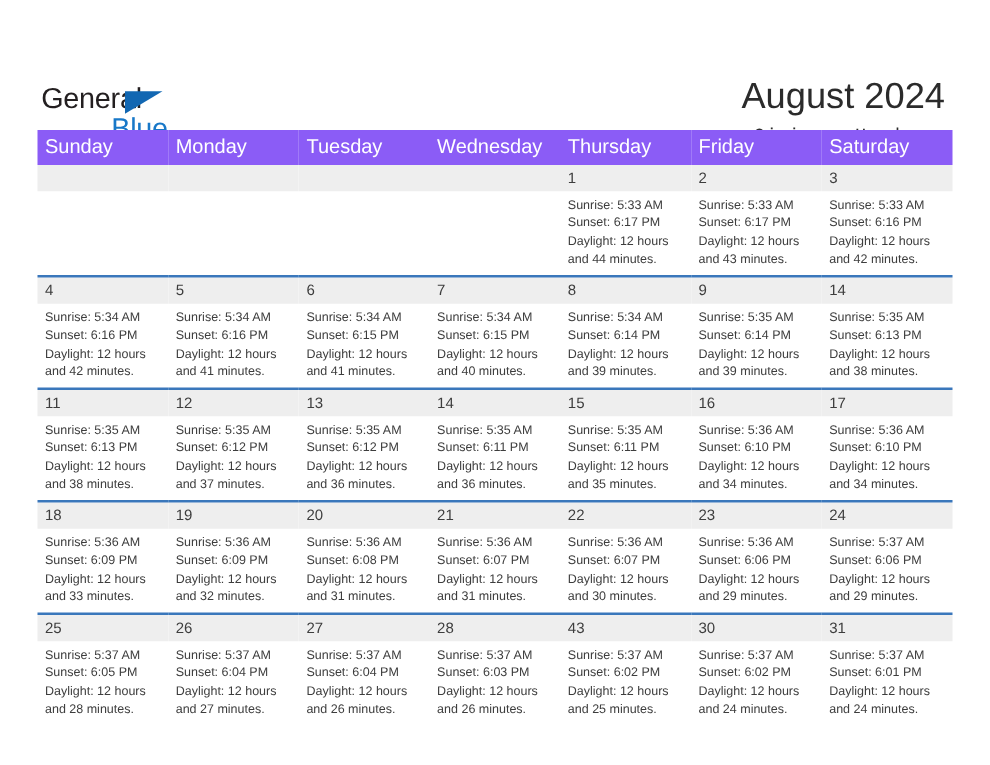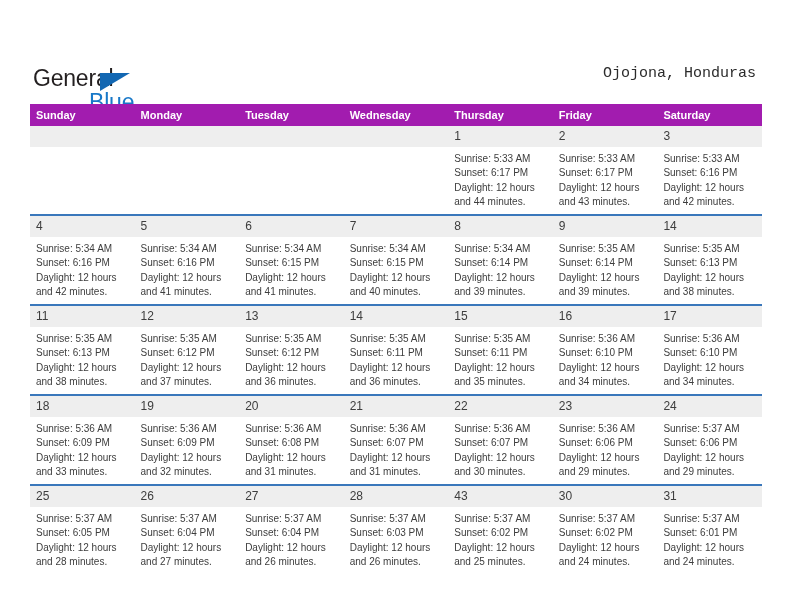--- a/index.html
+++ b/index.html
@@ -92,24 +92,24 @@
   
   .cal {
     position: absolute;
     left: 30px;
     top: 104px;
     width: 732px;
     border-collapse: collapse;
     table-layout: fixed;
   }
   .cal th {
-    background: #a21caf;
+    background: #8b5cf6;
     color: #ffffff;
-    font-size: 11px;
-    font-weight: bold;
+    font-size: 16px;
+    font-weight: normal;
     text-align: left;
     padding: 5px 0 5px 6px;
     height: 12px;
     border: none;
   }
   .cal td {
     vertical-align: top;
     padding: 0;
     border: none;
     border-top: 2px solid #3a77bb;
@@ -150,20 +150,21 @@
 
   <div class="top">
 
     <div class="logo">
       <span class="logo-general">General</span>
       <span class="logo-tri"></span>
       <span class="logo-blue">Blue</span>
     </div>
 
     <div class="title-block">
+      <div class="cal-title">August 2024</div>
       <div class="cal-subtitle">Ojojona, Honduras</div>
     </div>
 
   </div>
 
   <table class="cal">
     <thead>
       <tr>
         <th>Sunday</th>
         <th>Monday</th>

